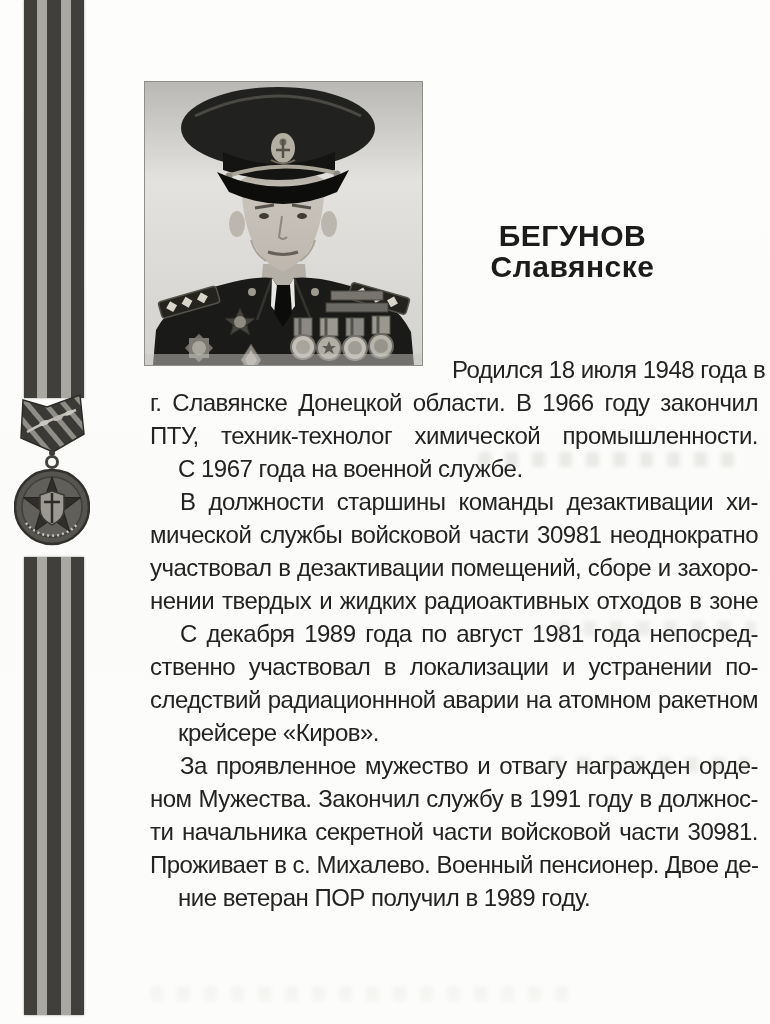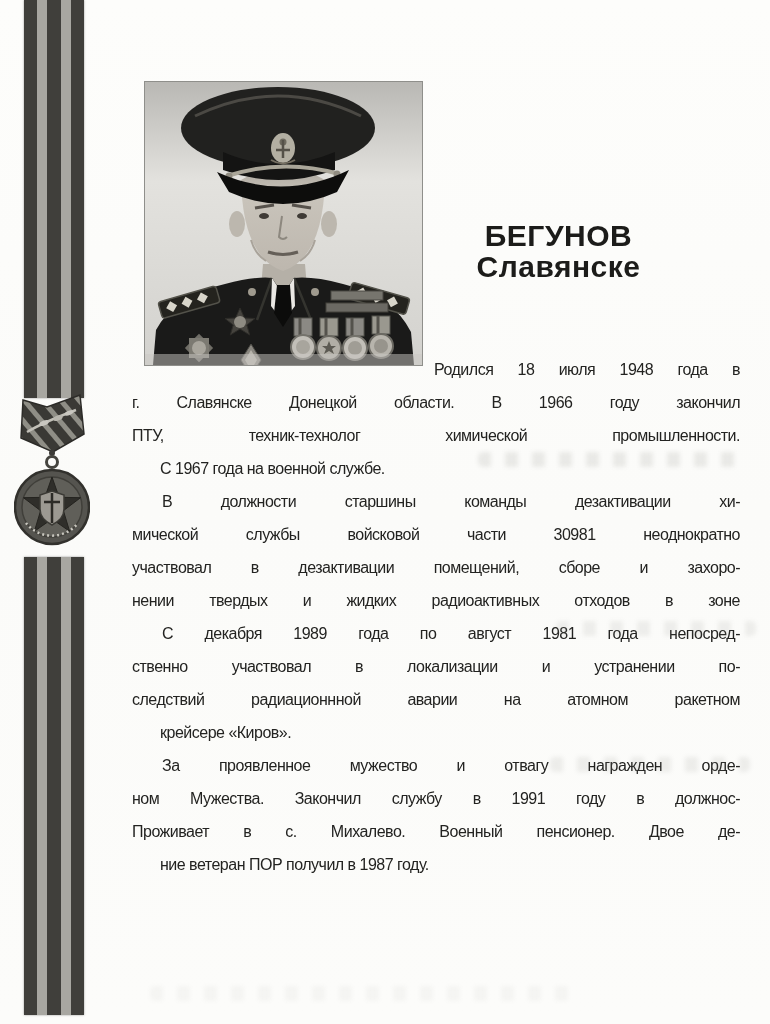--- a/index.html
+++ b/index.html
@@ -31,31 +31,31 @@
 
   
   .photo{
     position:absolute;left:145px;top:82px;width:277px;height:283px;
     outline:1px solid #8f8f8b;
     background:#d8d7d3;
   }
 
   
   .heading{
-    position:absolute;left:411px;top:220px;width:295px;
+    position:absolute;left:425px;top:220px;width:295px;
     text-align:center;font-weight:bold;
     font-size:30px;line-height:31px;
     color:#1c1c1a;letter-spacing:.5px;
   }
   .heading .hline{height:31px;}
 
   
   .body-text{
-    position:absolute;left:132px;top:353px;width:608px;
-    font-size:16px;color:#232321;letter-spacing:-0.5px;
+    position:absolute;left:150px;top:353px;width:608px;
+    font-size:24px;color:#232321;letter-spacing:-0.5px;
   }
   .line{
     height:33px;line-height:33px;white-space:nowrap;
     text-align:justify;text-align-last:justify;
   }
   .line.last{text-align-last:left;margin-left:28px;}
   .line.first{text-indent:30px;}
   .line.beside-photo{margin-left:272px;}
 
   
@@ -220,22 +220,23 @@
       </div>
       <div>
         <div class="line first">С декабря 1989 года по август 1981 года непосред-</div>
         <div class="line">ственно участвовал в локализации и устранении по-</div>
         <div class="line">следствий радиационнной аварии на атомном ракетном</div>
         <div class="line last">крейсере «Киров».</div>
       </div>
       <div>
         <div class="line first">За проявленное мужество и отвагу награжден орде-</div>
         <div class="line">ном Мужества. Закончил службу в 1991 году в должнос-</div>
+        <div class="line">ти начальника секретной части войсковой части 30981.</div>
         <div class="line">Проживает в с. Михалево. Военный пенсионер. Двое де-</div>
-        <div class="line last">ние ветеран ПОР получил в 1987 году.</div>
+        <div class="line last">ние ветеран ПОР получил в 1989 году.</div>
       </div>
     </div>
 
   <div class="artifact a1"></div>
   <div class="artifact a2"></div>
   <div class="artifact a3"></div>
   <div class="artifact a4"></div>
 
 </div>
 

